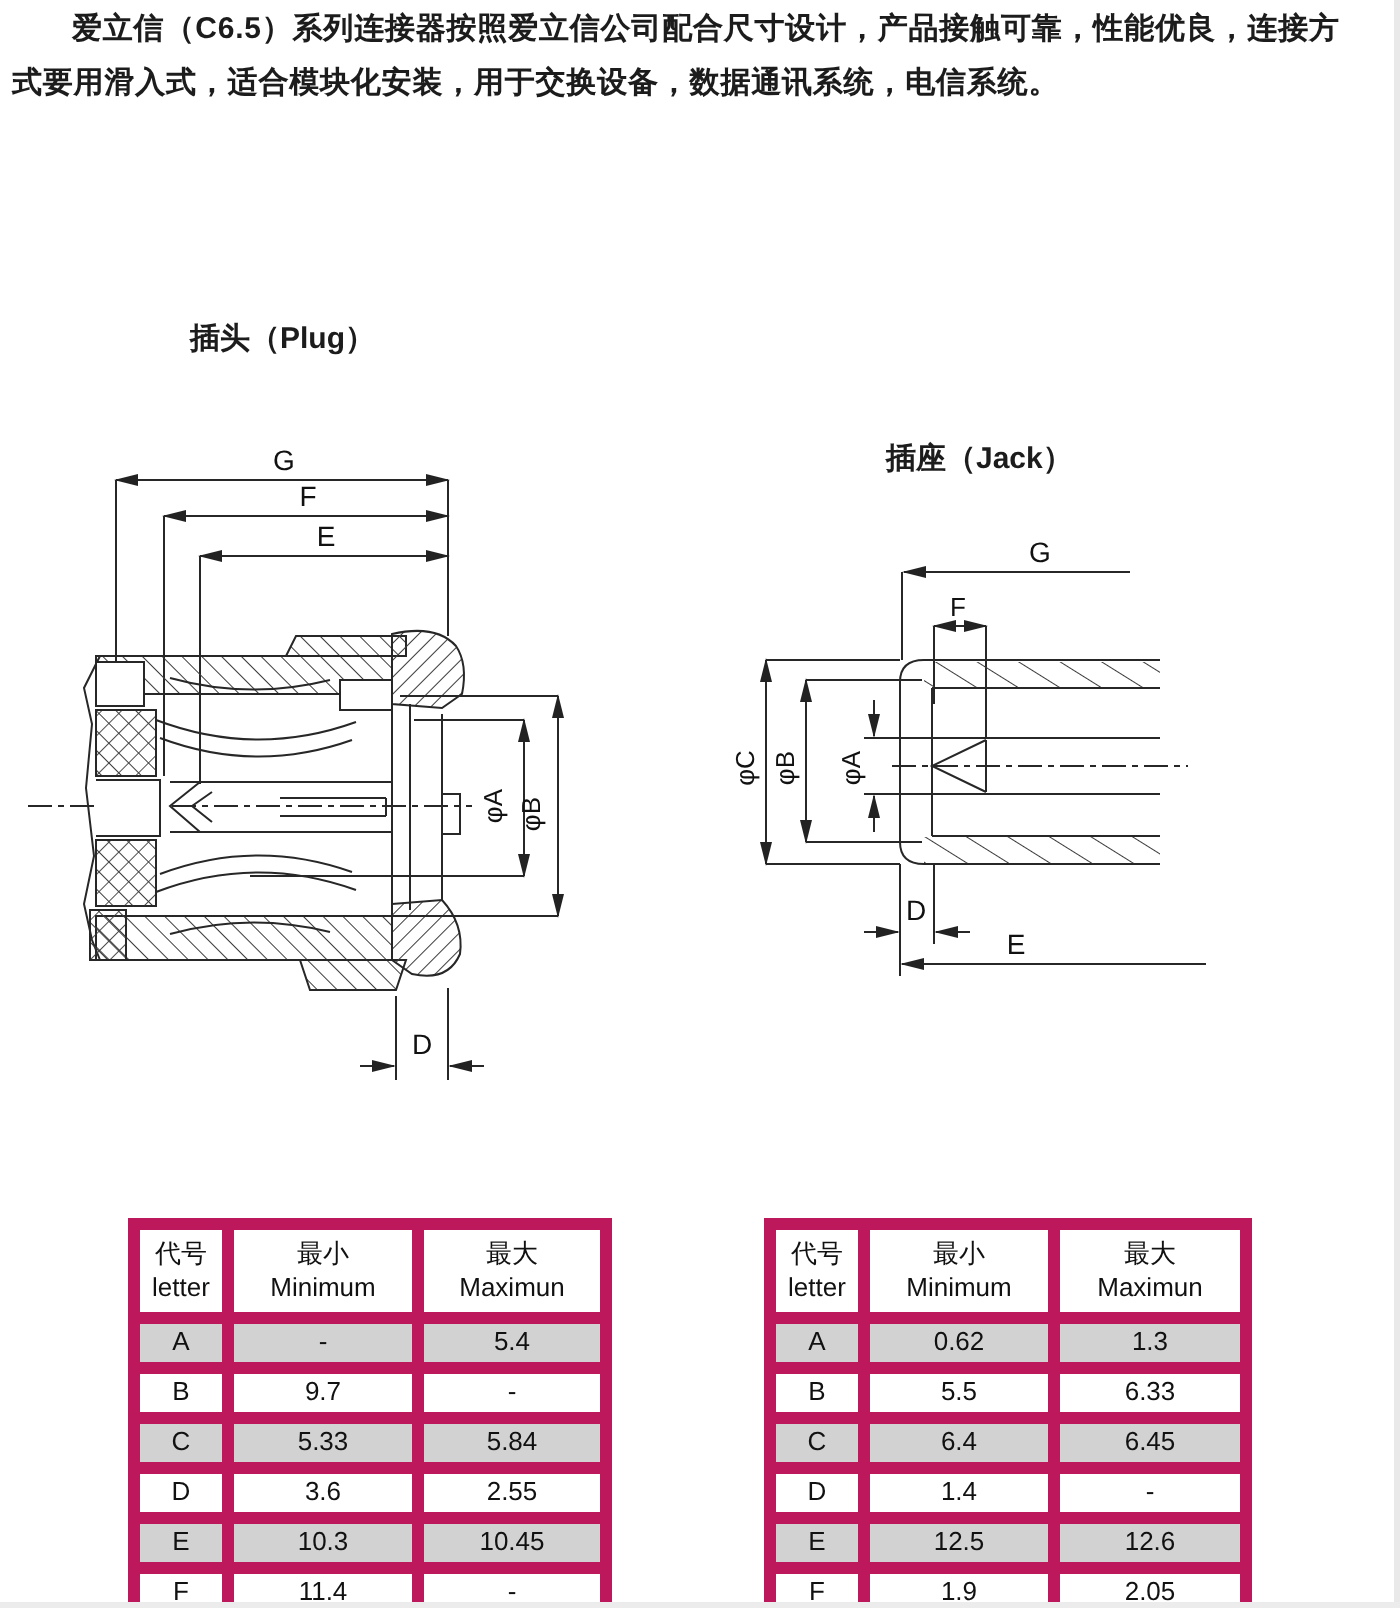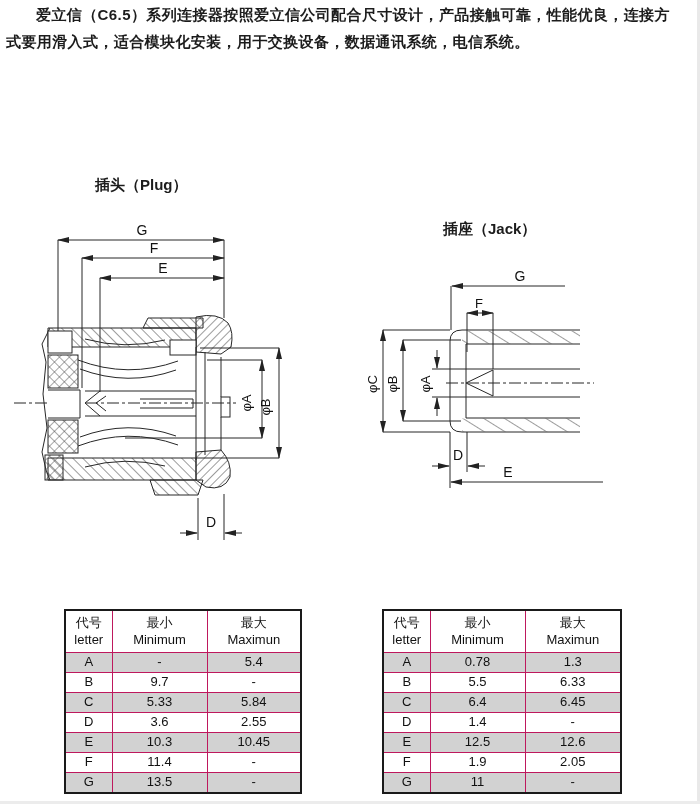--- a/index.html
+++ b/index.html
@@ -3,27 +3,27 @@
 <meta charset="utf-8">
 <style>
   html,body{margin:0;padding:0;background:#fff;}
   .page{position:relative;width:700px;height:804px;background:#fff;overflow:hidden;
         font-family:"Liberation Sans",sans-serif;color:#111;}
   .abs{position:absolute;}
   .intro{left:6px;top:1px;width:668px;font-size:15px;font-weight:700;line-height:27px;
          text-indent:30px;letter-spacing:0.4px;color:#1c1c1c;}
   .section-title{left:8px;top:138px;font-size:16px;font-weight:700;letter-spacing:0.2px;white-space:nowrap;}
   .caption{font-size:15px;font-weight:700;color:#1c1c1c;white-space:nowrap;}
-  .cap-plug{left:95px;top:176px;}
+  .cap-plug{left:95px;top:160px;}
   .cap-jack{left:443px;top:176px;margin-top:44px;}
   svg.drawings{left:0;top:0;}
   svg text{font-family:"Liberation Sans",sans-serif;fill:#111;stroke:none;}
   .tbl{position:absolute;border-collapse:collapse;table-layout:fixed;background:#fff;
        border:2px solid #1a1a1a;font-size:13px;color:#111;}
-  .tbl th,.tbl td{border:1px solid #be185d;text-align:center;vertical-align:middle;
+  .tbl th,.tbl td{border:6px solid #be185d;text-align:center;vertical-align:middle;
        padding:0;font-weight:400;line-height:1.25;}
   .tbl thead th{height:41px;font-weight:400;}
   .tbl tbody td{height:19px;}
   .shade td{background:#d2d2d2;}
   .edge-right{right:0;top:0;width:3px;height:804px;background:#e9e9e9;}
   .edge-bottom{left:0;bottom:0;width:700px;height:3px;background:#ececec;}
 </style>
 </head>
 <body>
 
@@ -242,21 +242,21 @@
           </th>
         <th>
             <div>最大</div>
             <div>Maximun</div>
           </th>
       </tr>
     </thead>
     <tbody>
       <tr class="shade">
           <td>A</td>
-          <td>0.78</td>
+          <td>0.62</td>
           <td>1.3</td>
         </tr>
       <tr>
           <td>B</td>
           <td>5.5</td>
           <td>6.33</td>
         </tr>
       <tr class="shade">
           <td>C</td>
           <td>6.4</td>

